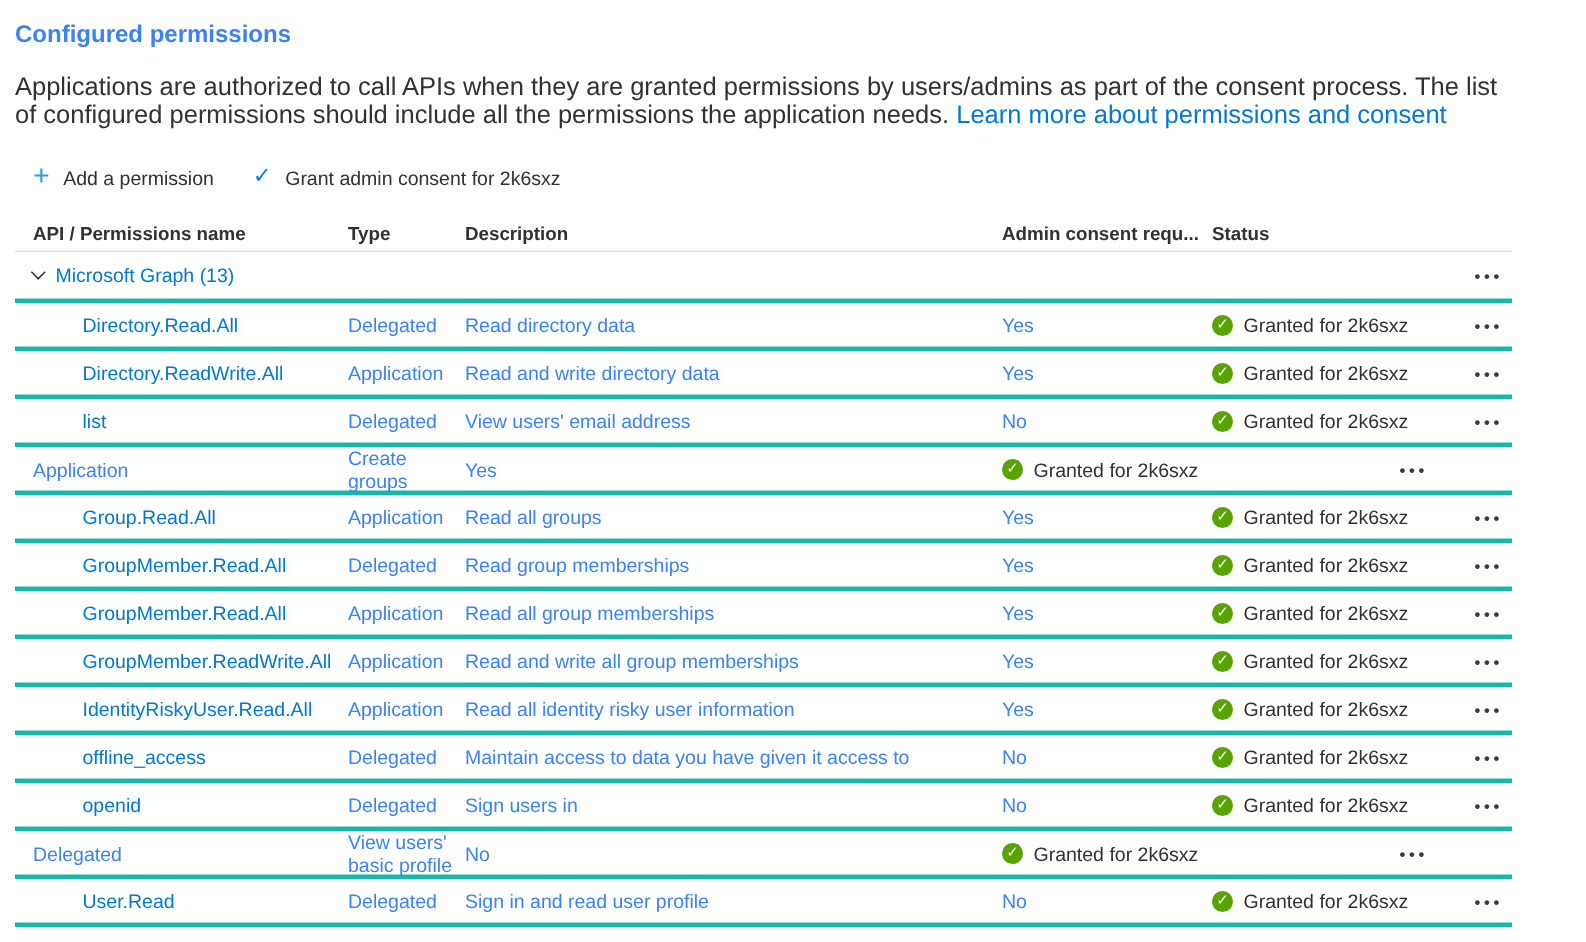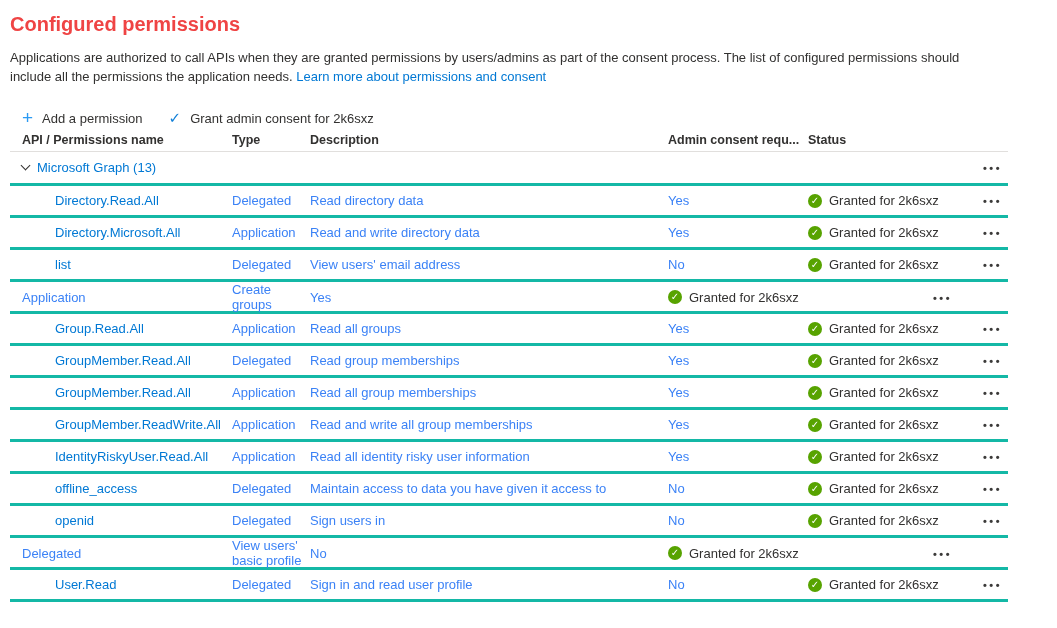--- a/index.html
+++ b/index.html
@@ -6,30 +6,30 @@
   html, body {
     width: 1057px; height: 628px;
     background: #ffffff;
     font-family: "Liberation Sans", "DejaVu Sans", sans-serif;
     color: #323130;
     overflow: hidden;
   }
   .page { padding: 14px 10px 0 10px; }
 
   .page-title {
-    font-size: 20px;
+    font-size: 16px;
     font-weight: 600;
-    color: #ef4444;
+    color: #3b82f6;
     line-height: 20px;
   }
 
   .page-desc {
     margin-top: 14px;
     max-width: 992px;
-    font-size: 13px;
+    font-size: 17px;
     line-height: 19px;
     color: #323130;
   }
   .link { color: #0078d4; text-decoration: none; cursor: pointer; }
 
   .toolbar {
     margin-top: 22px;
     display: flex;
     align-items: center;
     gap: 26px;
@@ -54,21 +54,21 @@
     font-weight: 400;
     line-height: 16px;
   }
   .icon-check {
     color: #0f7fd8;
     font-size: 15px;
     font-weight: 700;
     line-height: 16px;
   }
 
-  .table { width: 998px; }
+  .table { margin-top: 16px; width: 998px; }
   .trow {
     display: grid;
     grid-template-columns: 210px 78px 358px 140px 150px 1fr;
     align-items: center;
     padding-left: 12px;
     border-bottom: 3px solid #14b8a6;
     font-size: 13px;
   }
   .thead { height: 24px; border-bottom: 1px solid #e1dfdd; }
   .thead .th { font-weight: 700; color: #323130; font-size: 12.5px; }
@@ -174,21 +174,21 @@
         <div class="status-cell">
           <span class="granted-icon">✓</span>
           <span>Granted for 2k6sxz</span>
         </div>
         <div class="more-cell">
           <button class="more-btn">•••</button>
         </div>
       </div>
         <div class="trow data-row">
         <div class="name-cell">
-          <a class="link">Directory.Microsoft.All</a>
+          <a class="link">Directory.ReadWrite.All</a>
         </div>
         <div class="cell-text">Application</div>
         <div class="cell-text">Read and write directory data</div>
         <div class="cell-text">Yes</div>
         <div class="status-cell">
           <span class="granted-icon">✓</span>
           <span>Granted for 2k6sxz</span>
         </div>
         <div class="more-cell">
           <button class="more-btn">•••</button>

